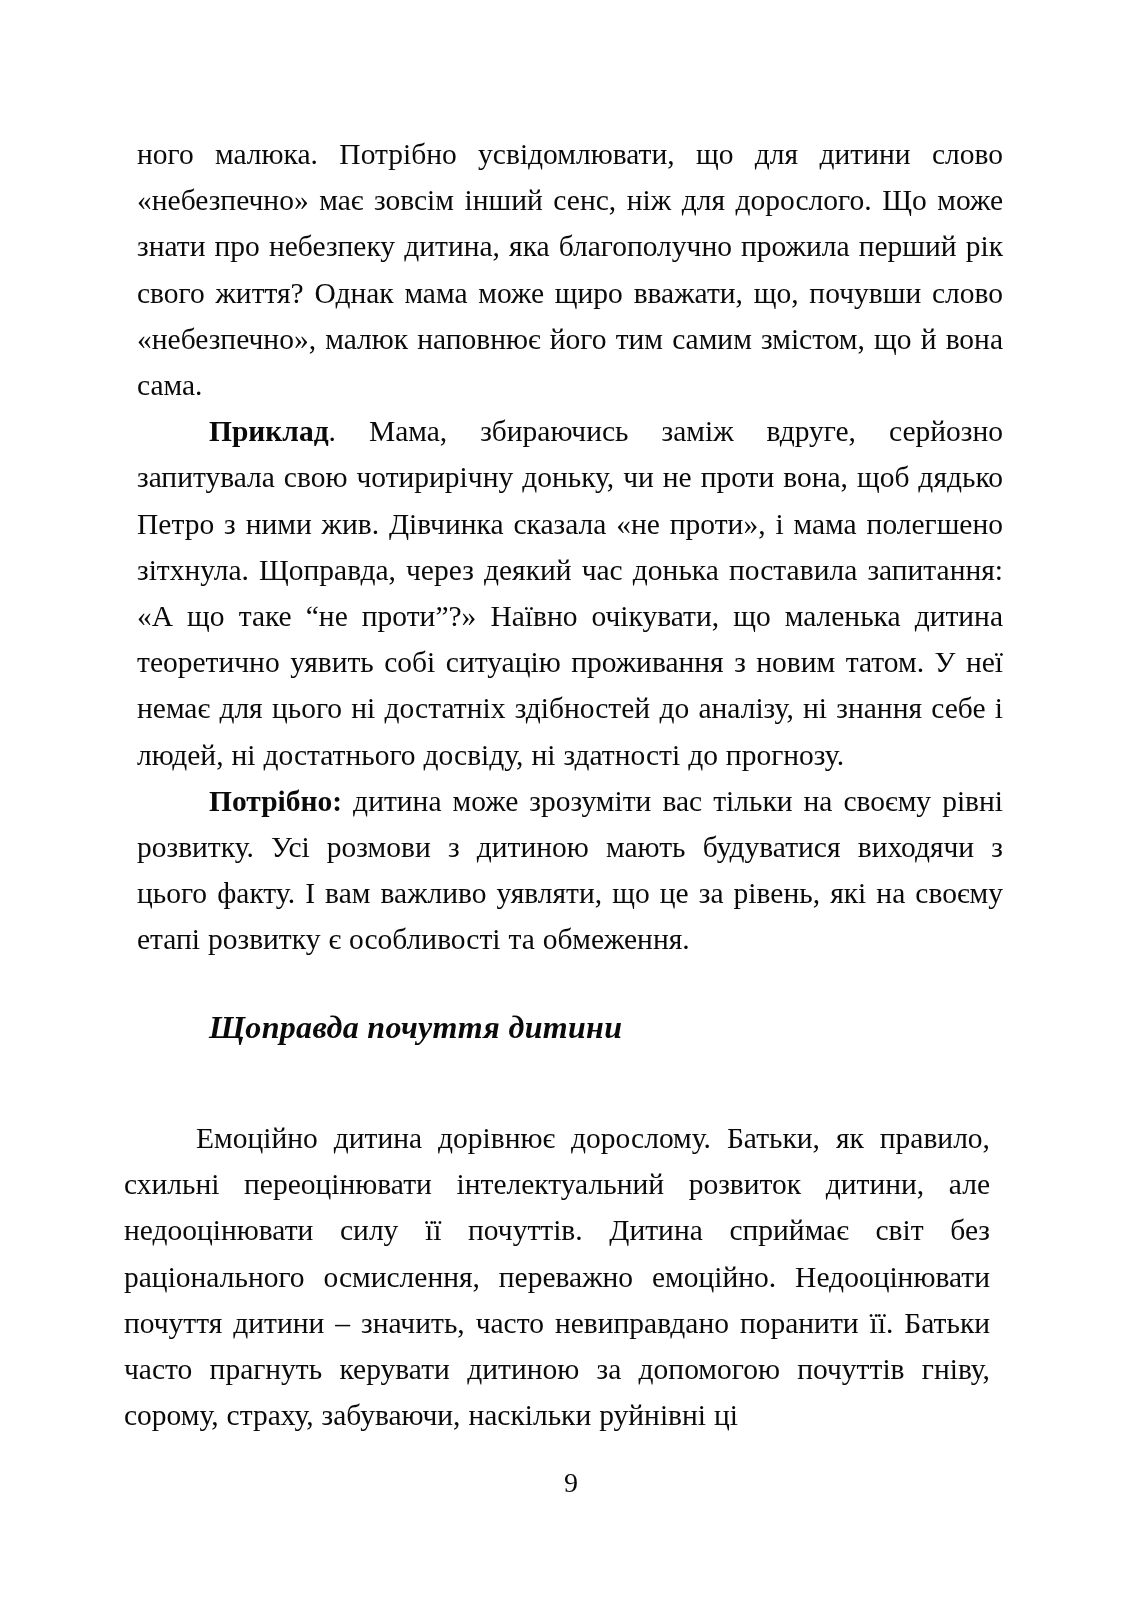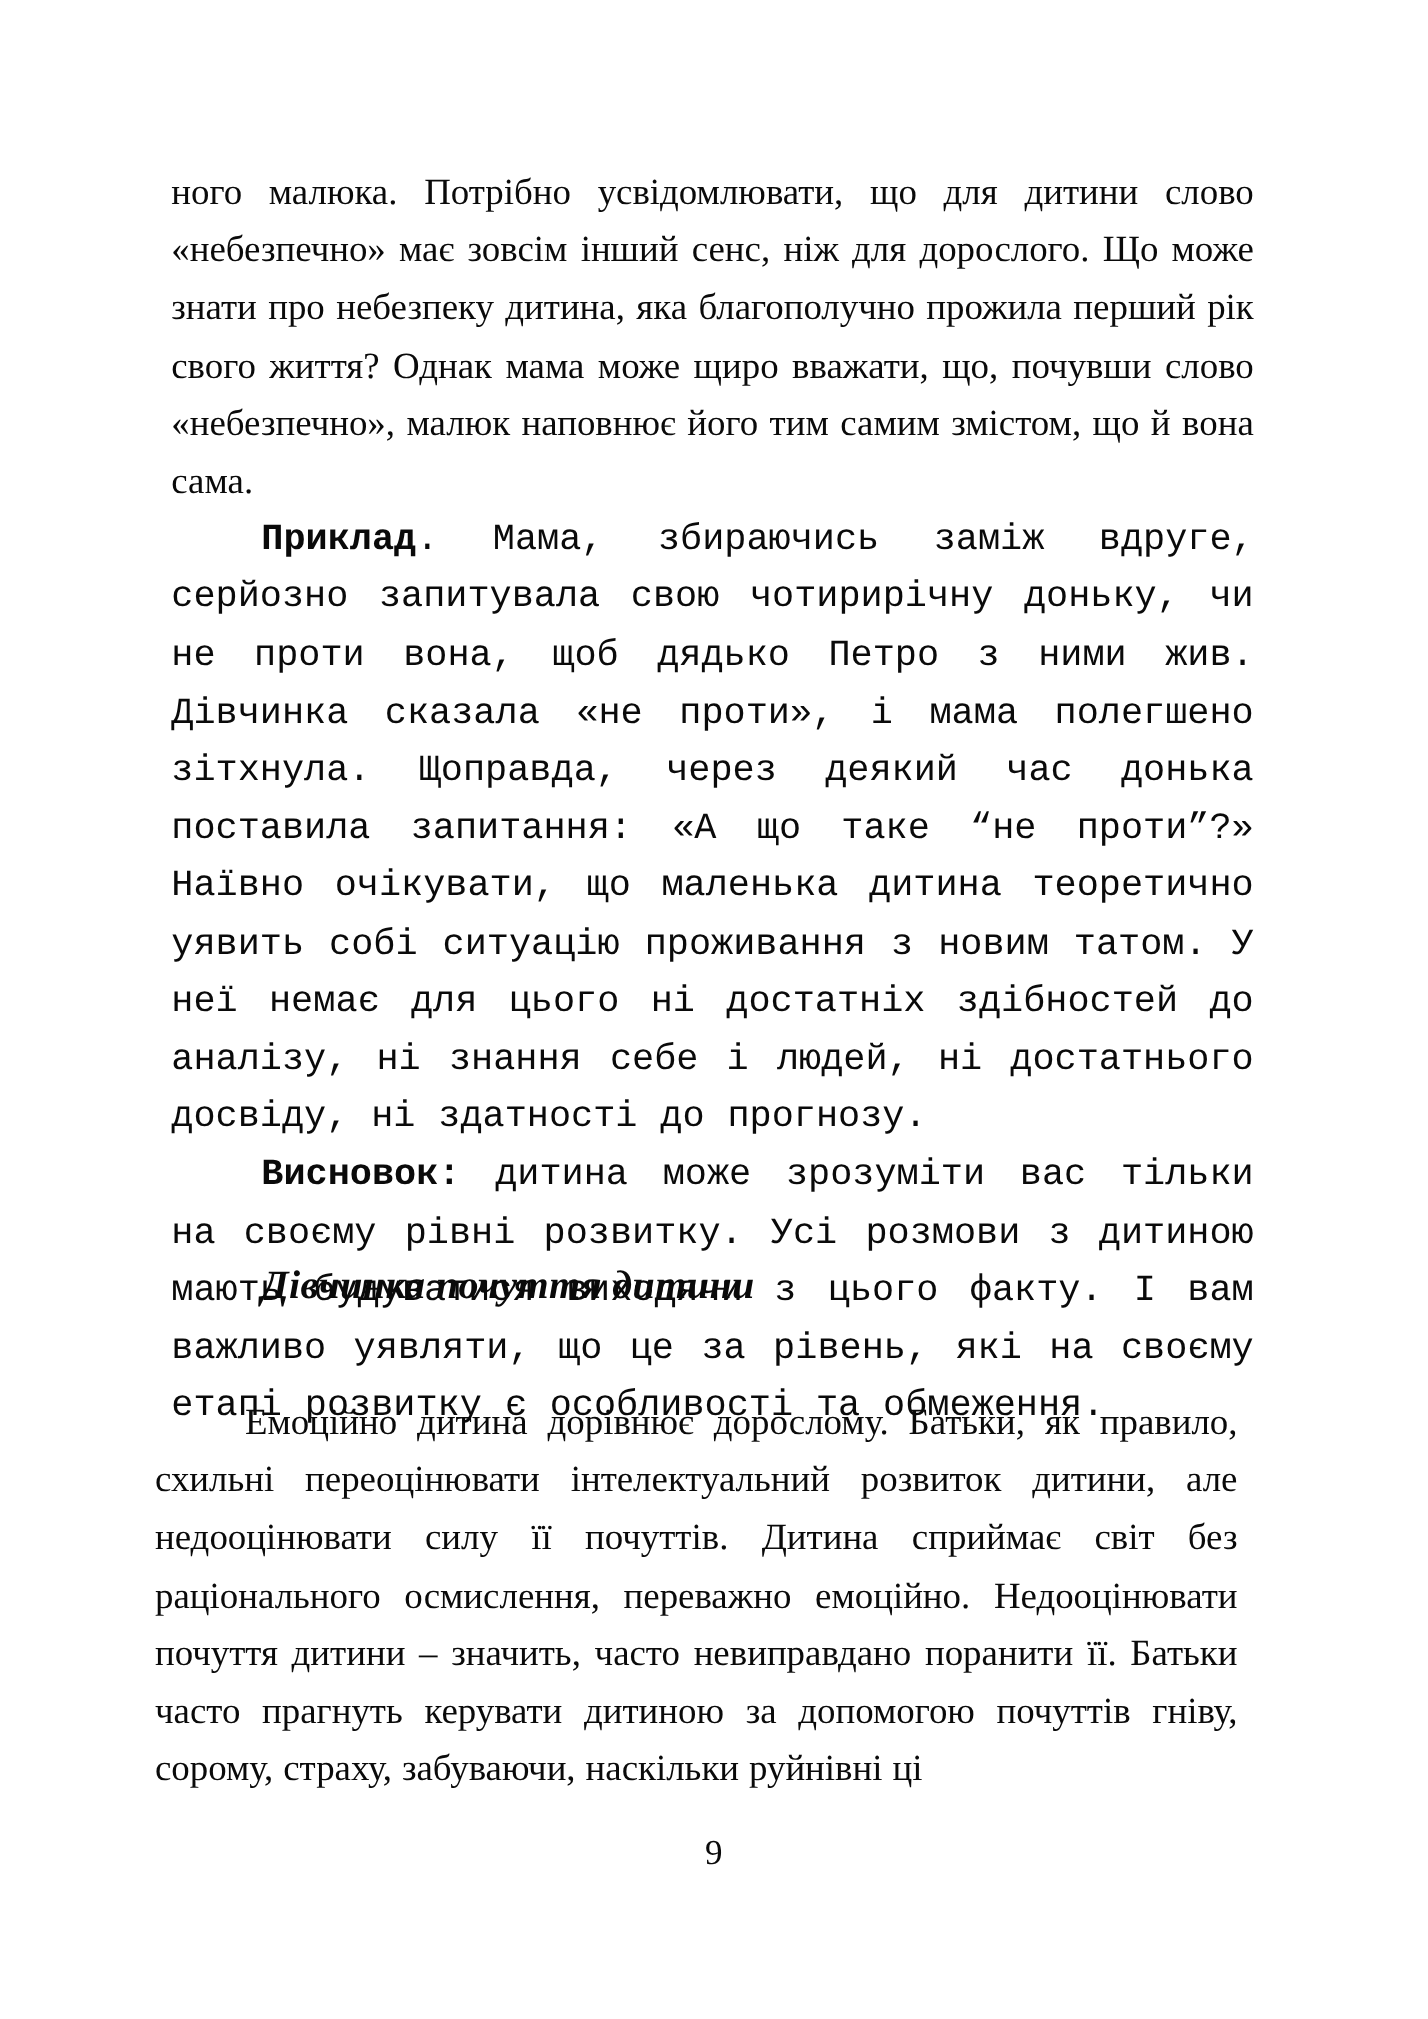--- a/index.html
+++ b/index.html
@@ -39,21 +39,20 @@
     word-spacing: 0.02em;
   }
 
   p.body-par.no-indent {
     text-indent: 0;
     font-family: Liberation Serif, serif;
   }
 
   p.body-par + p.body-par {
     margin-top: 0;
-    font-family: Liberation Mono, monospace;
   }
 
   .lead {
     font-weight: bold;
   }
 
   .section-heading {
     position: absolute;
     left: 137px;
     top: 1004px;
@@ -89,25 +88,25 @@
 <body>
 
 <div class="page">
 
   <div class="text-block">
 
     <p class="body-par no-indent"><span>ного малюка. Потрібно усвідомлювати, що для дитини слово «небезпечно» має зовсім інший сенс, ніж для дорослого. Що може знати про небезпеку дитина, яка благополучно прожила перший рік свого життя? Однак мама може щиро вважати, що, почувши слово «небезпечно», малюк наповнює його тим самим змістом, що й вона сама.</span></p>
 
     <p class="body-par"><span class="lead">Приклад</span><span>. Мама, збираючись заміж вдруге, серйозно запитувала свою чотирирічну доньку, чи не проти вона, щоб дядько Петро з ними жив. Дівчинка сказала «не проти», і мама полегшено зітхнула. Щоправда, через деякий час донька поставила запитання: «А що таке “не проти”?» Наївно очікувати, що маленька дитина теоретично уявить собі ситуацію проживання з новим татом. У неї немає для цього ні достатніх здібностей до аналізу, ні знання себе і людей, ні достатнього досвіду, ні здатності до прогнозу.</span></p>
 
-    <p class="body-par"><span class="lead">Висновок:</span><span> дитина може зрозуміти вас тільки на своєму рівні розвитку. Усі розмови з дитиною мають будуватися виходячи з цього факту. І вам важливо уявляти, що це за рівень, які на своєму етапі розвитку є особливості та обмеження.</span></p>
+    <p class="body-par"><span class="lead">Потрібно:</span><span> дитина може зрозуміти вас тільки на своєму рівні розвитку. Усі розмови з дитиною мають будуватися виходячи з цього факту. І вам важливо уявляти, що це за рівень, які на своєму етапі розвитку є особливості та обмеження.</span></p>
 
   </div>
 
-  <h2 class="section-heading">Дівчинка почуття дитини</h2>
+  <h2 class="section-heading">Щоправда почуття дитини</h2>
 
   <div class="closing-block">
     <p class="body-par"><span>Емоційно дитина дорівнює дорослому. Батьки, як правило, схильні переоцінювати інтелектуальний розвиток дитини, але недооцінювати силу її почуттів. Дитина сприймає світ без раціонального осмислення, переважно емоційно. Недооцінювати почуття дитини – значить, часто невиправдано поранити її. Батьки часто прагнуть керувати дитиною за допомогою почуттів гніву, сорому, страху, забуваючи, наскільки руйнівні ці</span></p>
   </div>
 
   <div class="folio">9</div>
 
 </div>
 
 </body></html>

